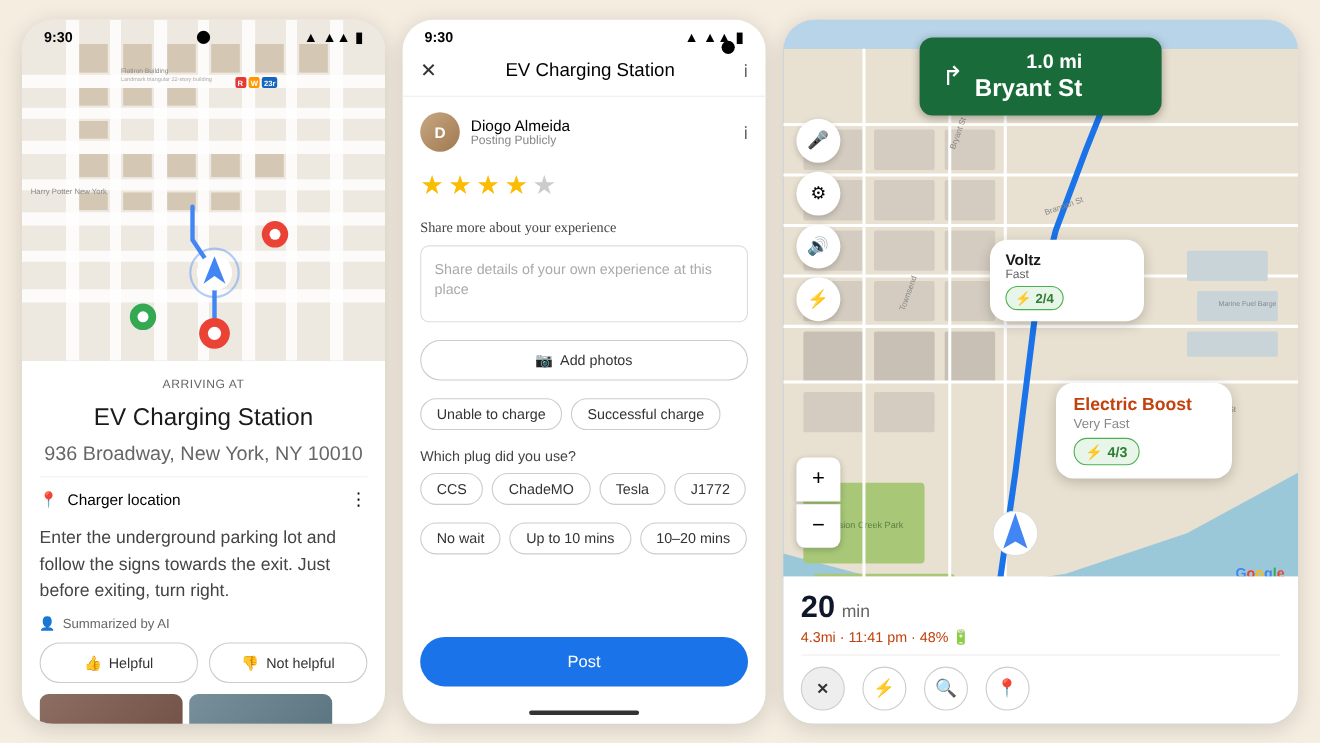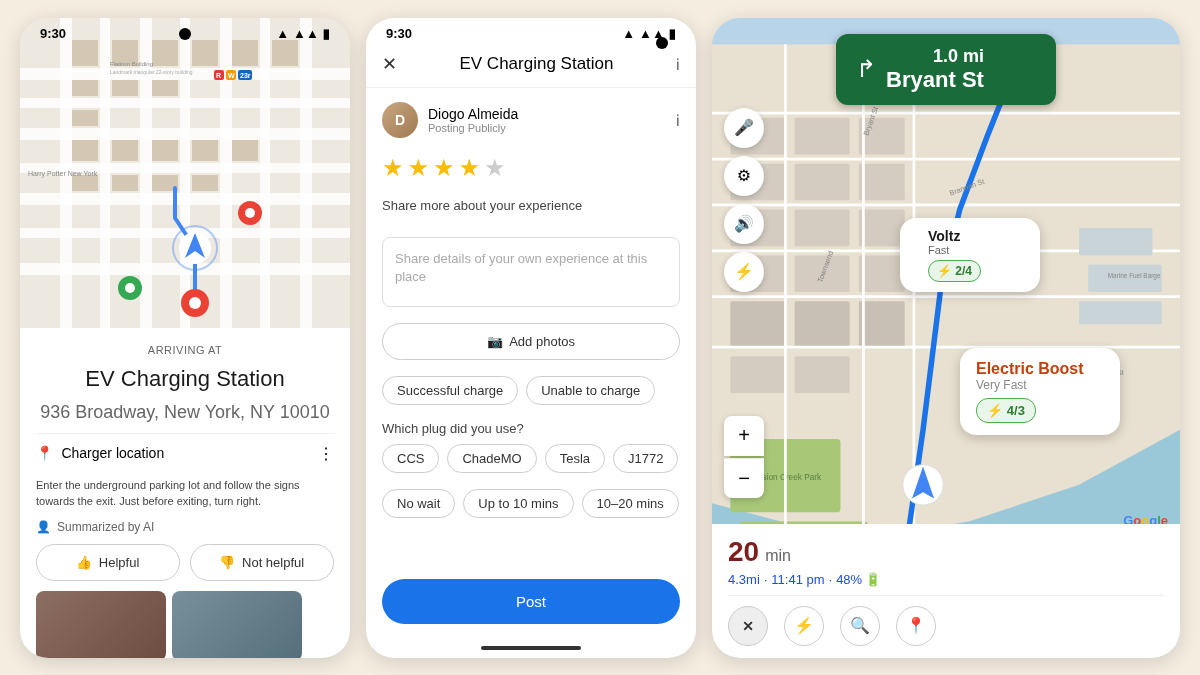--- a/index.html
+++ b/index.html
@@ -123,21 +123,21 @@
 
     .charger-location-left {
       display: flex;
       align-items: center;
       gap: 8px;
       font-size: 14px;
       font-weight: 500;
     }
 
     .charger-desc {
-      font-size: 11px;
+      font-size: 16px;
       color: #444;
       line-height: 1.5;
     }
 
     .summarized-row {
       display: flex;
       align-items: center;
       gap: 6px;
       font-size: 12px;
       color: #666;
@@ -416,21 +416,21 @@
       cursor: pointer;
       font-size: 16px;
     }
 
     .charging-bubble {
       position: absolute;
       top: 200px;
       right: 140px;
       background: #fff;
       border-radius: 16px;
-      padding: 10px 28px;
+      padding: 10px 14px;
       box-shadow: 0 3px 12px rgba(0,0,0,0.2);
       min-width: 140px;
     }
 
     .charging-bubble-name {
       font-size: 14px;
       font-weight: 600;
       color: #1a1a1a;
     }
 
@@ -501,31 +501,31 @@
     .nav-time-row {
       display: flex;
       align-items: baseline;
       gap: 6px;
       margin-bottom: 4px;
     }
 
     .nav-time {
       font-size: 28px;
       font-weight: 700;
-      color: #7f1d1d;
+      color: #0f172a;
     }
 
     .nav-time-unit {
       font-size: 16px;
       color: #666;
     }
 
     .nav-details {
       font-size: 13px;
-      color: #1d4ed8;
+      color: #c2410c;
     }
 
     .nav-actions {
       display: flex;
       gap: 16px;
       align-items: center;
       padding-top: 10px;
       border-top: 1px solid #eee;
       margin-top: 8px;
     }
@@ -731,33 +731,33 @@
 
       <div class="stars-row">
         <span class="star-filled">★</span>
         <span class="star-filled">★</span>
         <span class="star-filled">★</span>
         <span class="star-filled">★</span>
         <span class="star-empty">★</span>
       </div>
 
       <div>
-        <div class="section-label" style="margin-bottom:24px;">Share more about your experience</div>
+        <div class="section-label" style="margin-bottom:8px;font-family:Liberation Serif, serif;">Share more about your experience</div>
         <div class="text-area-box">Share details of your own experience at this place</div>
       </div>
 
       <div class="add-photos-btn">
         <span>📷</span>
         <span>Add photos</span>
       </div>
 
       <div>
         <div class="chip-row">
+          <div class="chip">Unable to charge</div>
           <div class="chip">Successful charge</div>
-          <div class="chip">Unable to charge</div>
         </div>
       </div>
 
       <div>
         <div class="section-label" style="margin-bottom:8px;">Which plug did you use?</div>
         <div class="chip-row">
           <div class="chip">CCS</div>
           <div class="chip">ChadeMO</div>
           <div class="chip">Tesla</div>
           <div class="chip">J1772</div>

